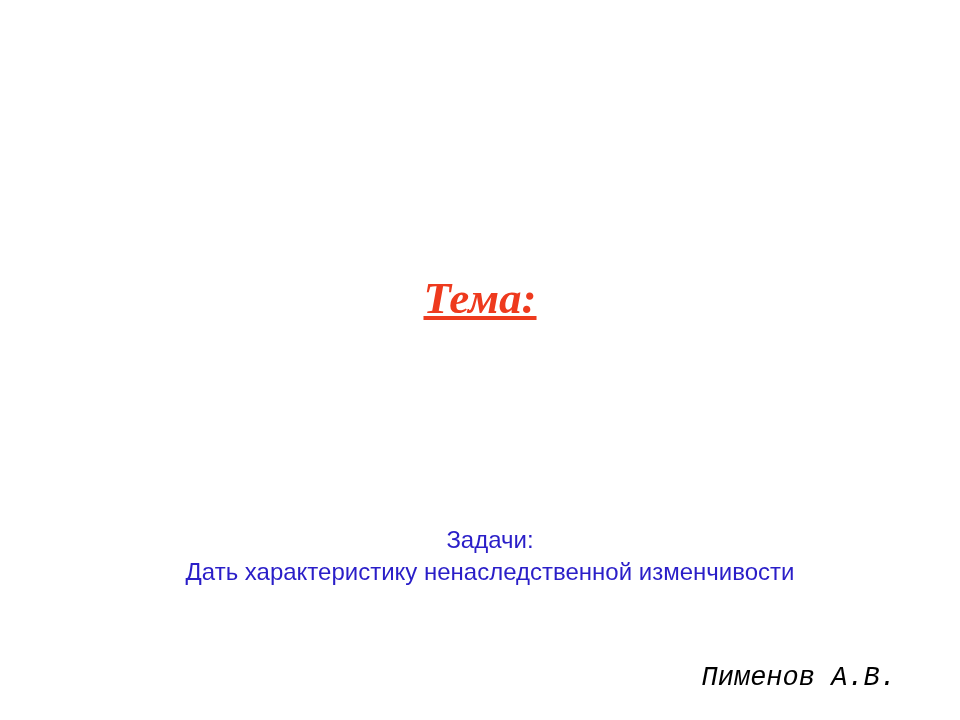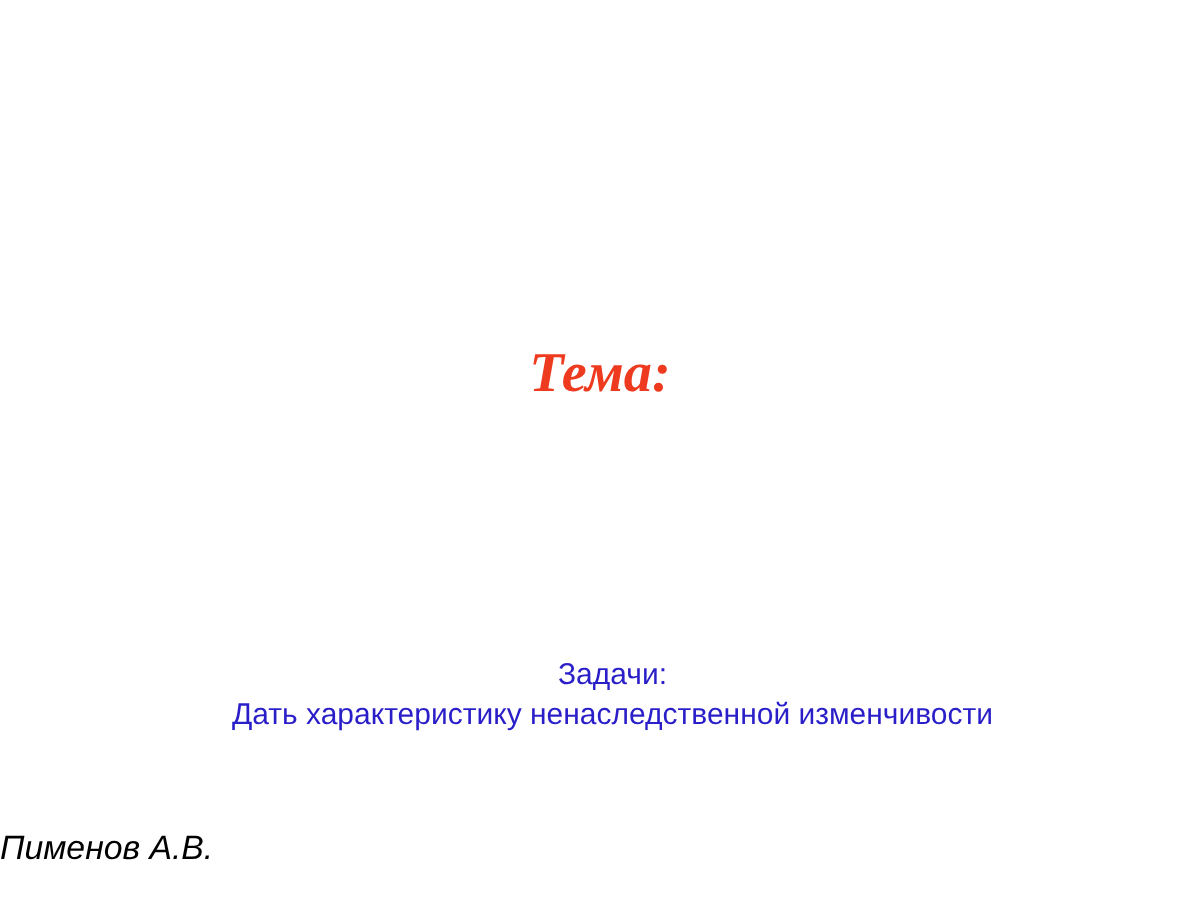--- a/index.html
+++ b/index.html
@@ -31,20 +31,21 @@
     font-family: "Liberation Serif", "DejaVu Serif", serif;
     font-weight: bold;
     font-style: italic;
     line-height: 1.16;
     -webkit-font-smoothing: antialiased;
   }
   .title-line-1 {
     display: block;
     font-size: 45px;
     letter-spacing: 0px;
+    text-decoration: underline;
   }
   .title-line-2 {
     display: block;
     font-size: 45px;
     letter-spacing: 0px;
     white-space: nowrap;
   }
 
   
   .subtitle-block {
@@ -64,23 +65,23 @@
     display: block;
     white-space: nowrap;
   }
 
   
   .author {
     position: absolute;
     left: 0;
     top: 662px;
     width: 896px;
-    text-align: left;
+    text-align: right;
     color: #000000;
-    font-family: Liberation Sans, sans-serif;
+    font-family: Liberation Mono, monospace;
     font-style: italic;
     font-weight: normal;
     font-size: 27px;
     line-height: 1.2;
     white-space: nowrap;
   }
 </style>
 </head>
 <body>
 

